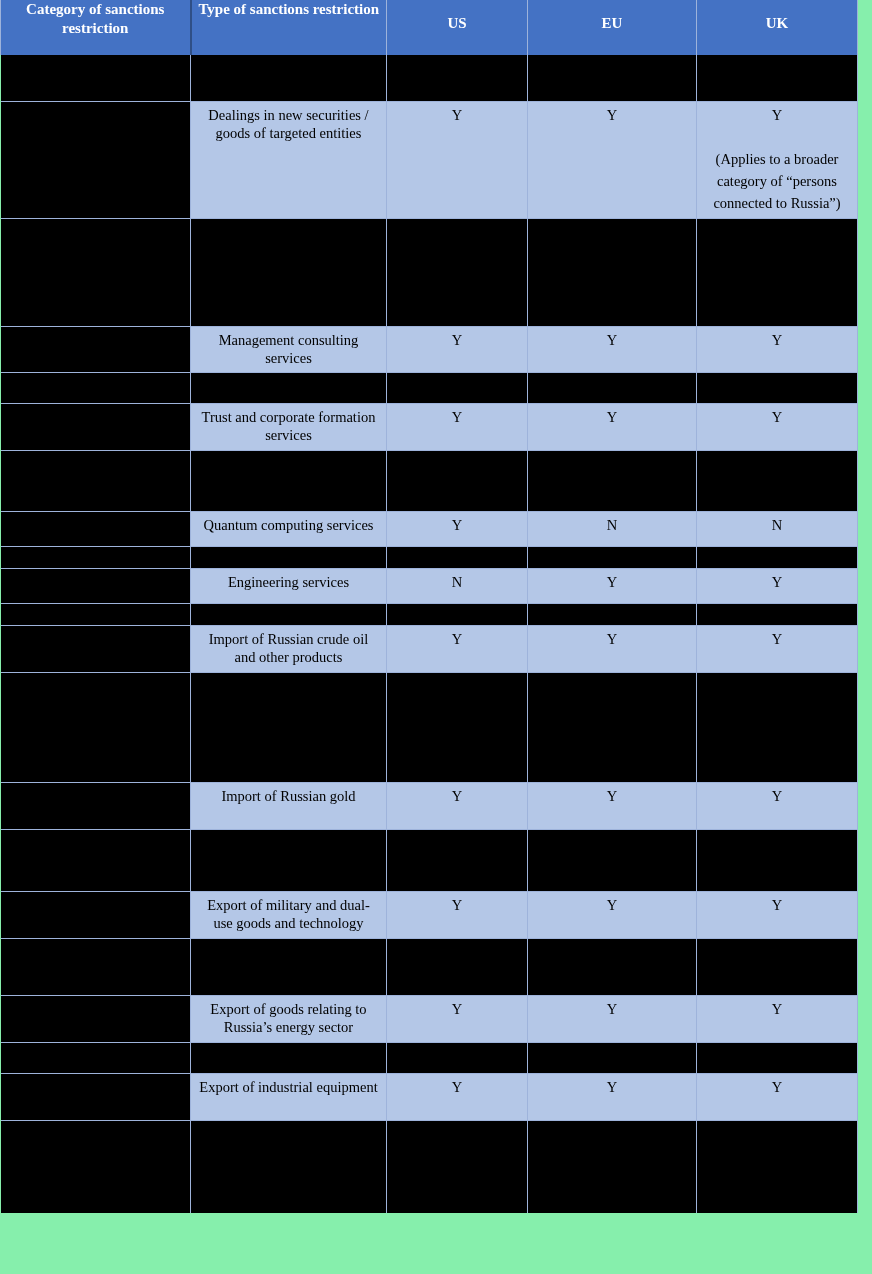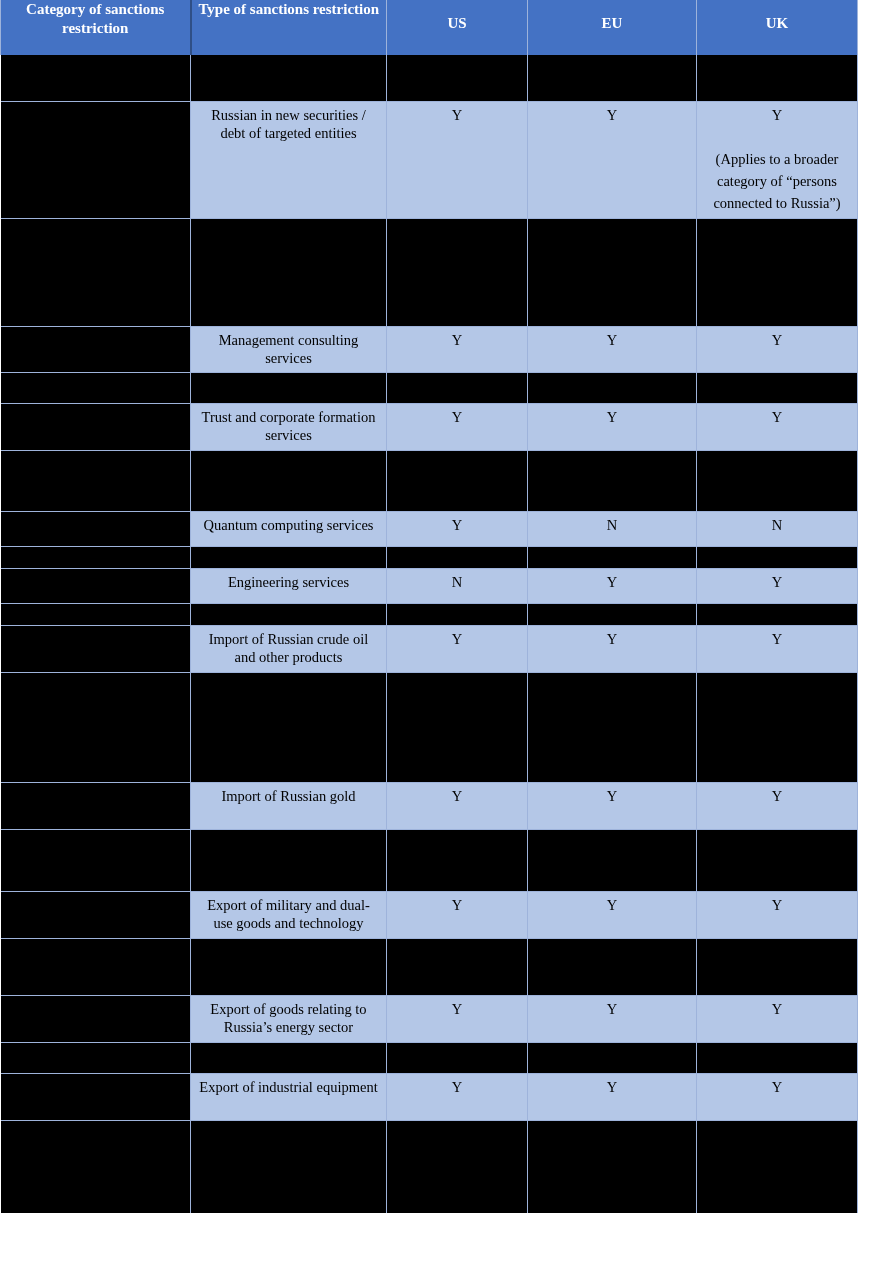--- a/index.html
+++ b/index.html
@@ -10,21 +10,21 @@
   body {
     width: 872px;
     height: 1274px;
     overflow: hidden;
     font-family: "Liberation Serif", "DejaVu Serif", serif;
   }
   #sheet {
     position: relative;
     width: 872px;
     height: 1274px;
-    background: #ffffff;
+    background: #86efac;
   }
   table.sanctions {
     border-collapse: collapse;
     table-layout: fixed;
     width: 857px;
     margin: 0;
     border: 0;
   }
   table.sanctions col.c-cat   { width: 190px; }
   table.sanctions col.c-type  { width: 196px; }
@@ -147,21 +147,21 @@
           </td>
           <td class="blank rule-bot">
             <div class="cell-pad mark"></div>
           </td>
         </tr>
         <tr style="height: 90px;">
           <td class="redacted edge">
             <div class="cell-pad"></div>
           </td>
           <td class="fill rule-top rule-bot">
-            <div class="cell-pad">Russian in new securities / debt of targeted entities</div>
+            <div class="cell-pad">Dealings in new securities / goods of targeted entities</div>
           </td>
           <td class="fill rule-top rule-bot">
             <div class="cell-pad mark">Y</div>
           </td>
           <td class="fill rule-top rule-bot">
             <div class="cell-pad mark">Y</div>
           </td>
           <td class="fill rule-top rule-bot">
             <div class="cell-pad mark">Y</div>
             <div class="cell-pad note">(Applies to a broader category of “persons connected to Russia”)</div>

